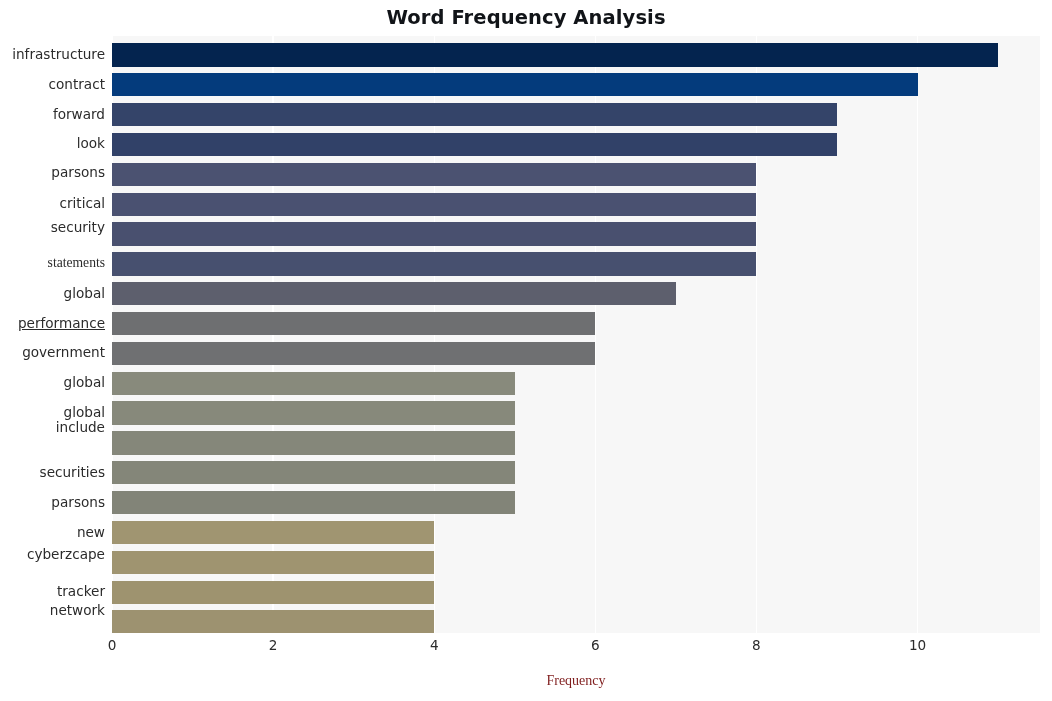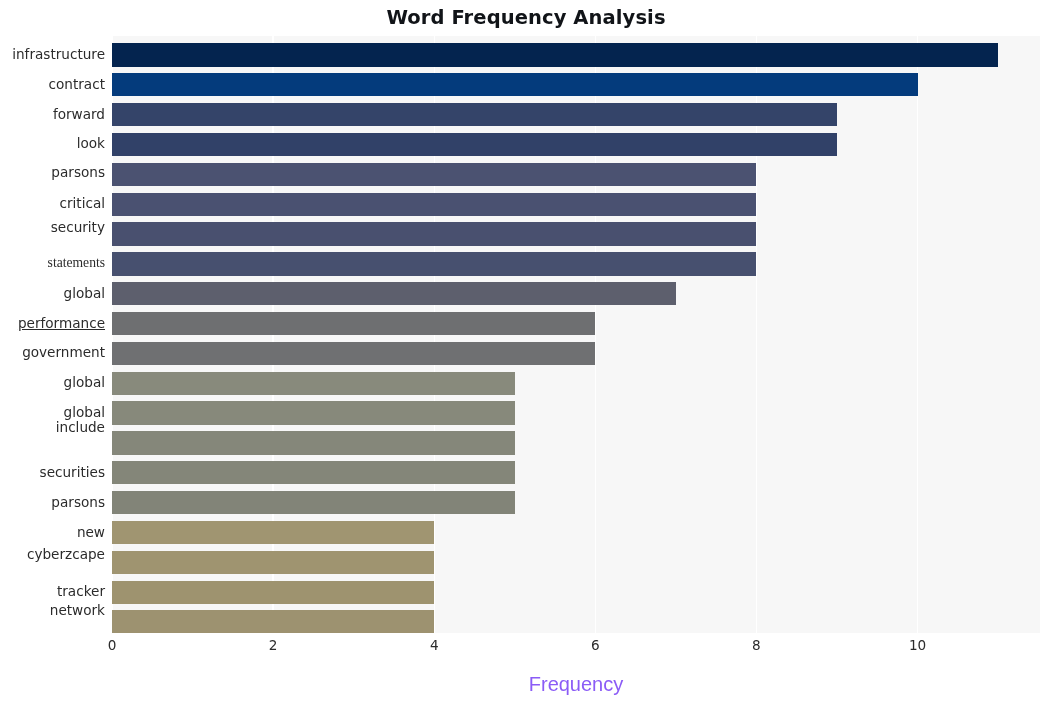--- a/index.html
+++ b/index.html
@@ -89,23 +89,23 @@
     font-size: 13.6px;
     color: #2b2b2b;
     font-family: "DejaVu Sans", sans-serif;
   }
   #xaxis-title {
     position: absolute;
     left: 112px;
     top: 673px;
     width: 928px;
     text-align: center;
-    font-size: 20px;
-    color: #8b5cf6;
-    font-family: Liberation Sans, sans-serif;
+    font-size: 14px;
+    color: #7f1d1d;
+    font-family: Liberation Serif, serif;
   }
 </style>
 </head>
 <body>
 
 <div id="figure">
 
   <div id="chart-title">Word Frequency Analysis</div>
 
   <div id="plot-area">

